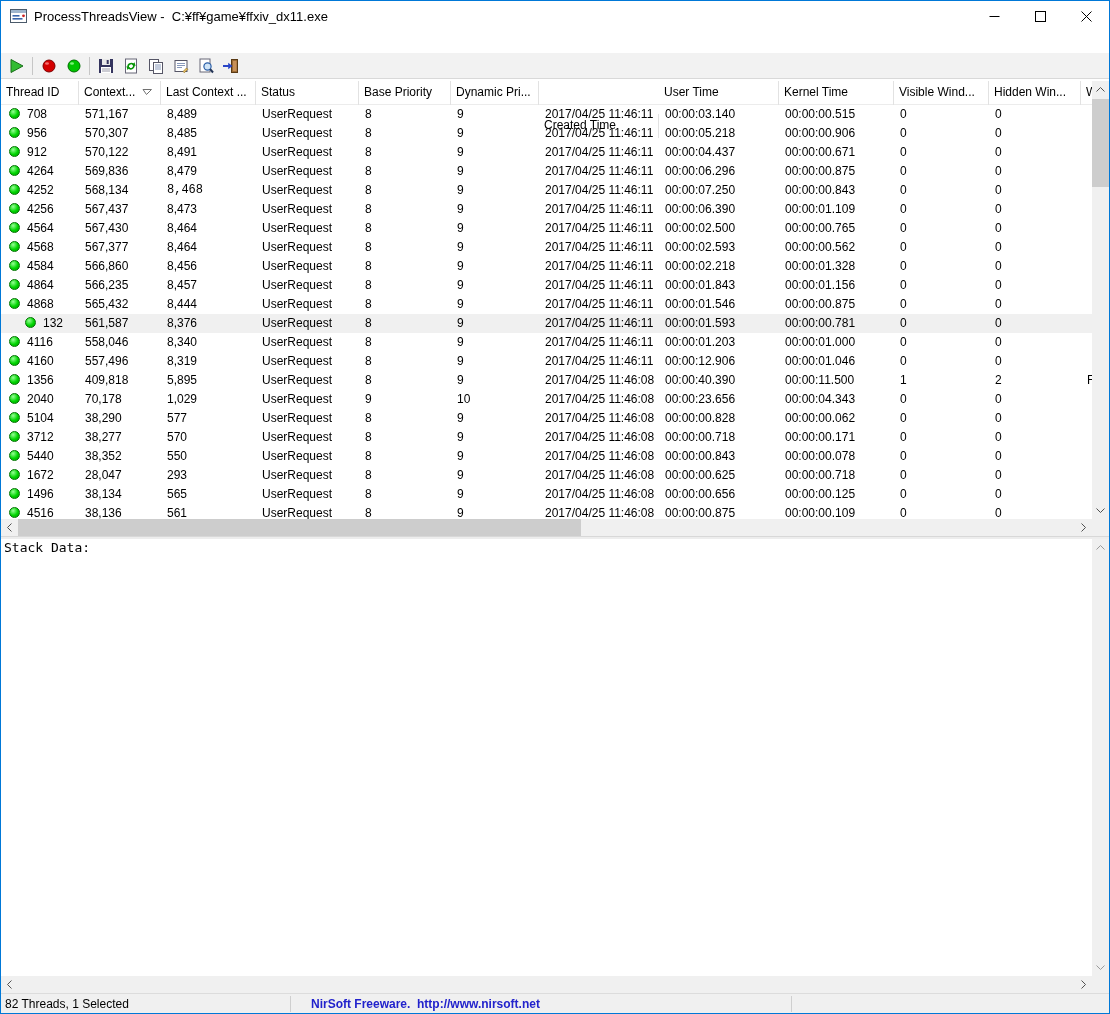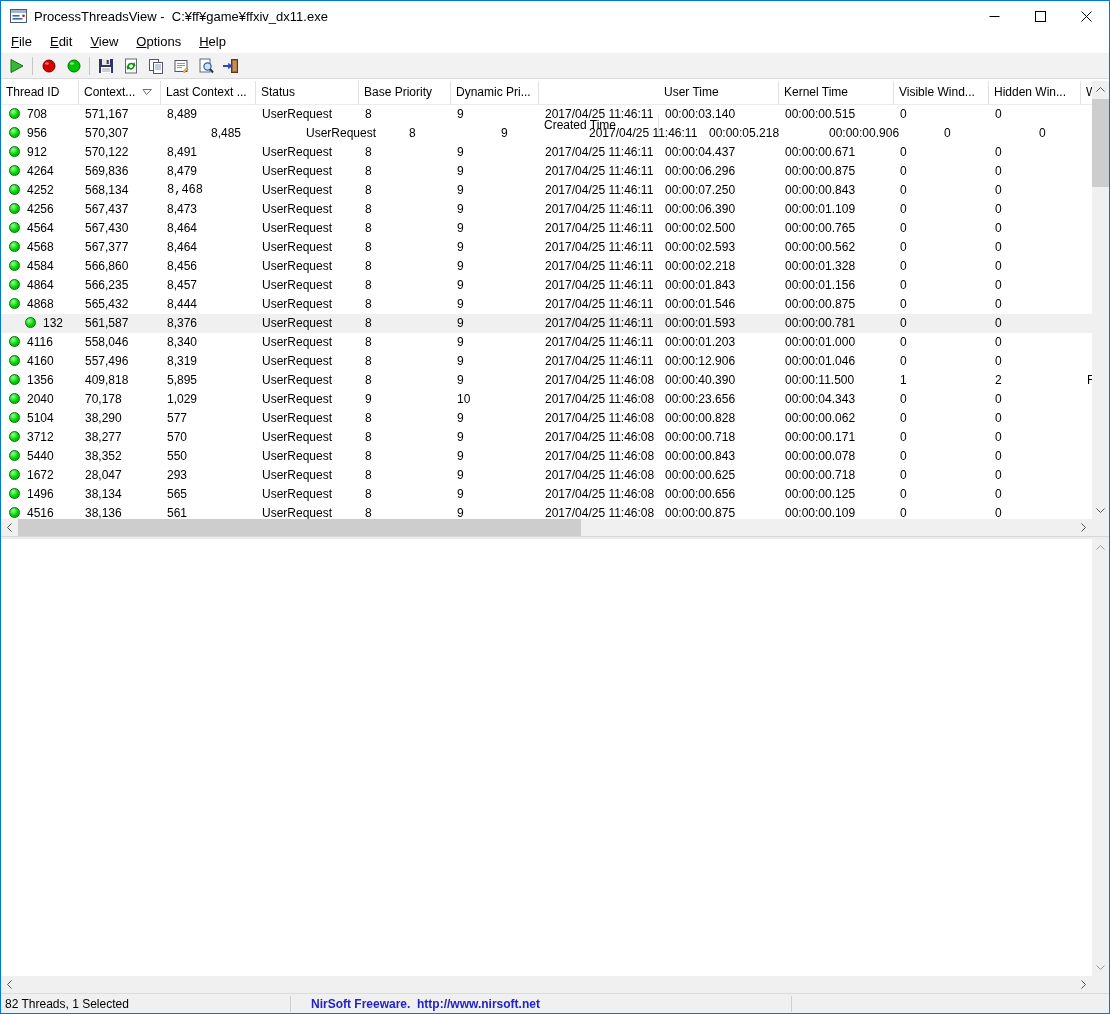--- a/index.html
+++ b/index.html
@@ -92,27 +92,20 @@
       </div>
       <div class="win-btn">
         <svg width="11" height="11">
             <line x1="0.5" y1="0.5" x2="10.5" y2="10.5" stroke="#000"></line>
             <line x1="10.5" y1="0.5" x2="0.5" y2="10.5" stroke="#000"></line>
           </svg>
       </div>
     </div>
   </div>
 
-  <div class="menubar">
-      <div class="menu-item"><u>F</u>ile</div>
-      <div class="menu-item"><u>E</u>dit</div>
-      <div class="menu-item"><u>V</u>iew</div>
-      <div class="menu-item"><u>O</u>ptions</div>
-      <div class="menu-item"><u>H</u>elp</div>
-    </div>
 
   <div class="toolbar">
     <div class="tbtn">
       <svg width="18" height="16">
           <polygon points="3,1.5 15,8 3,14.5" fill="#33bb33" stroke="#1b6e1b"></polygon>
         </svg>
     </div>
     <div class="tsep"></div>
     <div class="tbtn">
       <svg width="16" height="16">
@@ -209,21 +202,21 @@
           <div class="cell" style="width: 120px;">2017/04/25 11:46:11</div>
           <div class="cell" style="width: 120px;">00:00:03.140</div>
           <div class="cell" style="width: 115px;">00:00:00.515</div>
           <div class="cell" style="width: 95px;">0</div>
           <div class="cell" style="width: 92px;">0</div>
           <div class="cell" style="width: 13px;"></div>
         </div>
         <div class="trow">
           <div class="cell" style="width: 78px;"><span class="orb"></span><span>956</span></div>
           <div class="cell" style="width: 82px;">570,307</div>
-          <div class="cell" style="width: 95px; margin-left: 44px;">8,485</div>
+          <div class="cell" style="width: 95px;">8,485</div>
           <div class="cell" style="width: 103px;">UserRequest</div>
           <div class="cell" style="width: 92px;">8</div>
           <div class="cell" style="width: 88px;">9</div>
           <div class="cell" style="width: 120px;">2017/04/25 11:46:11</div>
           <div class="cell" style="width: 120px;">00:00:05.218</div>
           <div class="cell" style="width: 115px;">00:00:00.906</div>
           <div class="cell" style="width: 95px;">0</div>
           <div class="cell" style="width: 92px;">0</div>
           <div class="cell" style="width: 13px;"></div>
         </div>
@@ -535,20 +528,21 @@
             <polyline points="0.5,0.5 4.5,4.5 0.5,8.5" fill="none" stroke="#505050"></polyline>
           </svg>
       </div>
     </div>
     <div class="lv-corner"></div>
   </div>
 
   <div class="splitter"></div>
 
   <div class="stackpane">
+    <div class="stacktext">Stack Data:</div>
   </div>
   <div class="sb sp-vscroll">
     <div class="sb-arrow" style="top:0;left:0;">
       <svg width="9" height="5">
           <polyline points="0.5,4.5 4.5,0.5 8.5,4.5" fill="none" stroke="#9a9a9a"></polyline>
         </svg>
     </div>
     <div class="sb-arrow" style="bottom:0;left:0;">
       <svg width="9" height="5">
           <polyline points="0.5,0.5 4.5,4.5 8.5,0.5" fill="none" stroke="#9a9a9a"></polyline>

